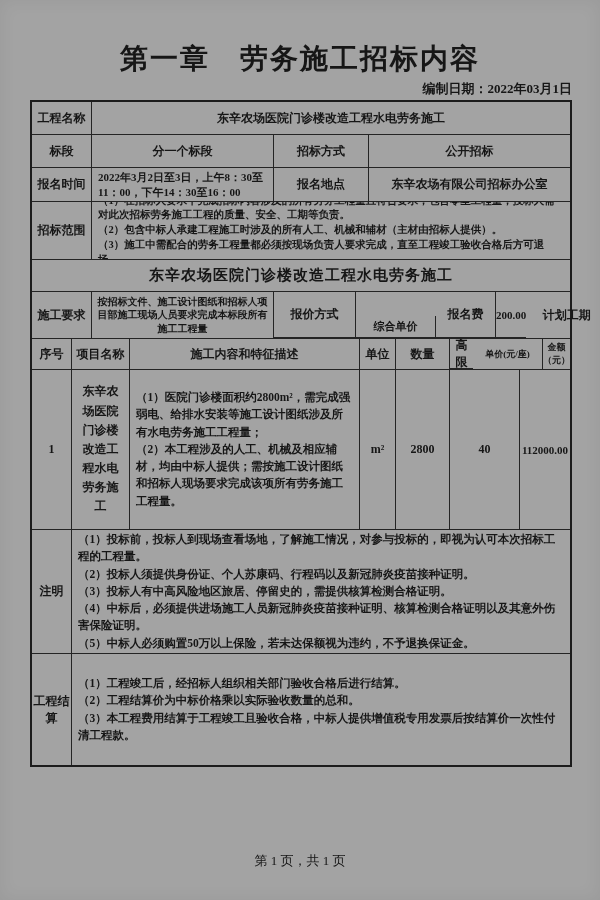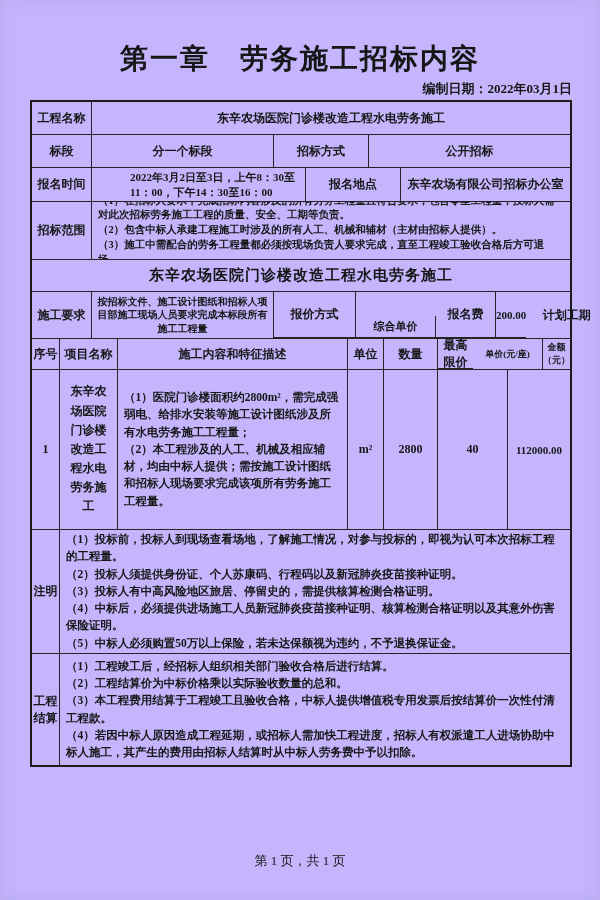--- a/index.html
+++ b/index.html
@@ -5,21 +5,21 @@
   * { margin:0; padding:0; box-sizing:border-box; }
   html,body { width:600px; height:900px; }
   body {
     font-family:"Liberation Serif","DejaVu Serif",serif;
     background:#f6f5f2;
     color:#161616;
     position:relative;
   }
   .page {
     position:absolute; left:0; top:0; width:600px; height:900px;
-    background:#c4b5fd;
+    background:#a3a3a3;
     box-shadow:inset 0 0 18px rgba(0,0,0,.06);
   }
   .doc-title {
     position:absolute; left:0; top:40px; width:600px;
     text-align:center; font-size:28px; font-weight:bold; letter-spacing:2px;
   }
   .date-line {
     position:absolute; right:28px; top:80px;
     font-size:13px; font-weight:bold;
   }
@@ -48,21 +48,21 @@
     position:absolute; left:0; top:852px; width:600px;
     text-align:center; font-size:13px;
   }
   
   .w-label { width:60px; flex:none; }
   .w-182 { width:182px; flex:none; }
   .w-95 { width:95px; flex:none; }
   .w-82 { width:82px; flex:none; }
   .w-80 { width:80px; flex:none;margin-top:24px; }
   .w-60 { width:60px; flex:none; }
-  .w-28 { width:28px; flex:none; }
+  .w-28 { width:40px; flex:none; }
   .w-58 { width:58px; flex:none; }
   .w-230 { width:230px; flex:none; }
   .w-36 { width:36px; flex:none; }
   .w-54 { width:54px; flex:none; }
   .w-70 { width:70px; flex:none; }
   .grow { flex:1; }
   .h-33 { height:33px; }
   .h-34 { height:34px; }
   .h-58 { height:58px; }
   .h-32 { height:32px; }
@@ -91,21 +91,21 @@
 
     <div class="row h-33">
       <div class="cell w-label">标段</div>
       <div class="cell w-182">分一个标段</div>
       <div class="cell w-95">招标方式</div>
       <div class="cell grow">公开招标</div>
     </div>
 
     <div class="row h-34">
       <div class="cell w-label">报名时间</div>
-      <div class="cell w-182 pad fs11 left" style="line-height:1.35;margin-left:32px;">2022年3月2日至3日，上午8：30至11：00，下午14：30至16：00</div>
+      <div class="cell w-182 pad fs11 left" style="line-height:1.35;">2022年3月2日至3日，上午8：30至11：00，下午14：30至16：00</div>
       <div class="cell w-95">报名地点</div>
       <div class="cell grow">东辛农场有限公司招标办公室</div>
     </div>
 
     <div class="row h-58">
       <div class="cell w-label">招标范围</div>
       <div class="cell grow left pad">
         <div class="paras" style="font-size:10.5px; line-height:1.4;">
           <div>（1）在招标人要求下完成招标内容涉及的所有劳务工程量且符合要求，包含零星工程量，投标人需对此次招标劳务施工工程的质量、安全、工期等负责。</div>
           <div>（2）包含中标人承建工程施工时涉及的所有人工、机械和辅材（主材由招标人提供）。</div>
@@ -184,21 +184,20 @@
       </div>
     </div>
 
     <div class="row h-111">
       <div class="cell w-28" style="line-height:1.4;">工程结算</div>
       <div class="cell grow left pad">
         <div class="paras">
           <div>（1）工程竣工后，经招标人组织相关部门验收合格后进行结算。</div>
           <div>（2）工程结算价为中标价格乘以实际验收数量的总和。</div>
           <div>（3）本工程费用结算于工程竣工且验收合格，中标人提供增值税专用发票后按结算价一次性付清工程款。</div>
-          <div>（4）若因中标人原因造成工程延期，或招标人需加快工程进度，招标人有权派遣工人进场协助中标人施工，其产生的费用由招标人结算时从中标人劳务费中予以扣除。</div>
         </div>
       </div>
     </div>
 
   </div>
 
   <div class="footer">第 1 页，共 1 页</div>
 
 </div>
 

